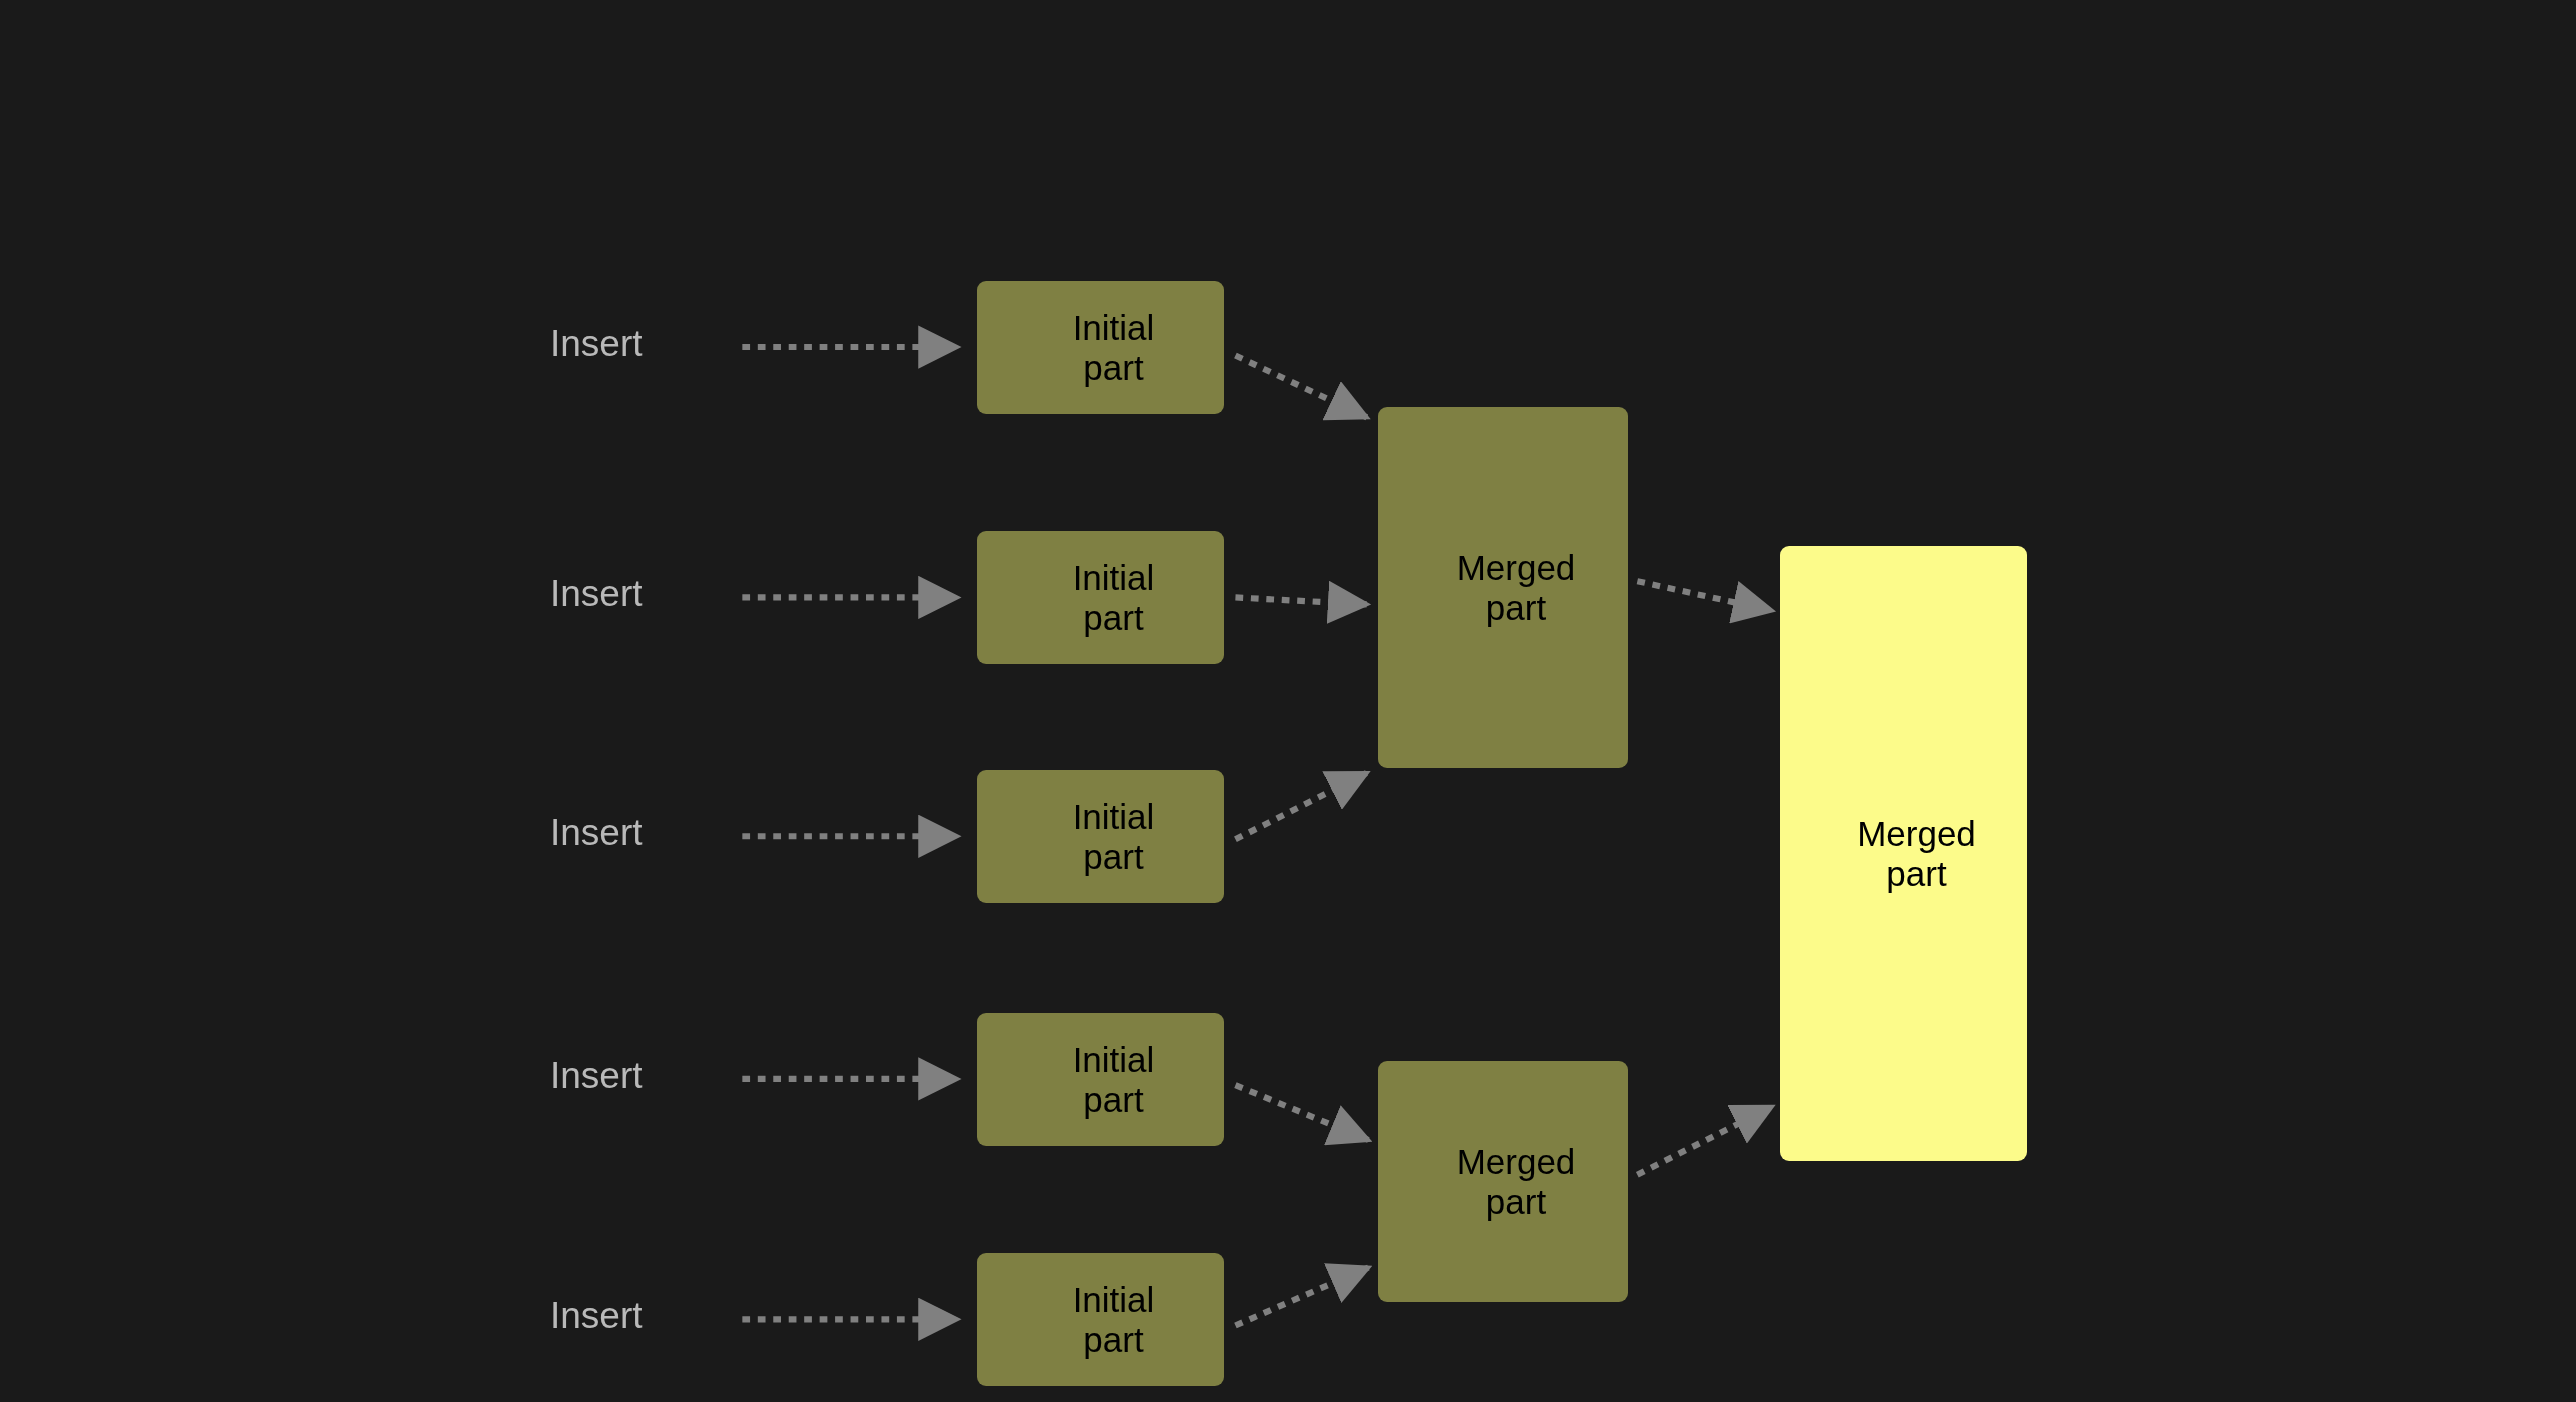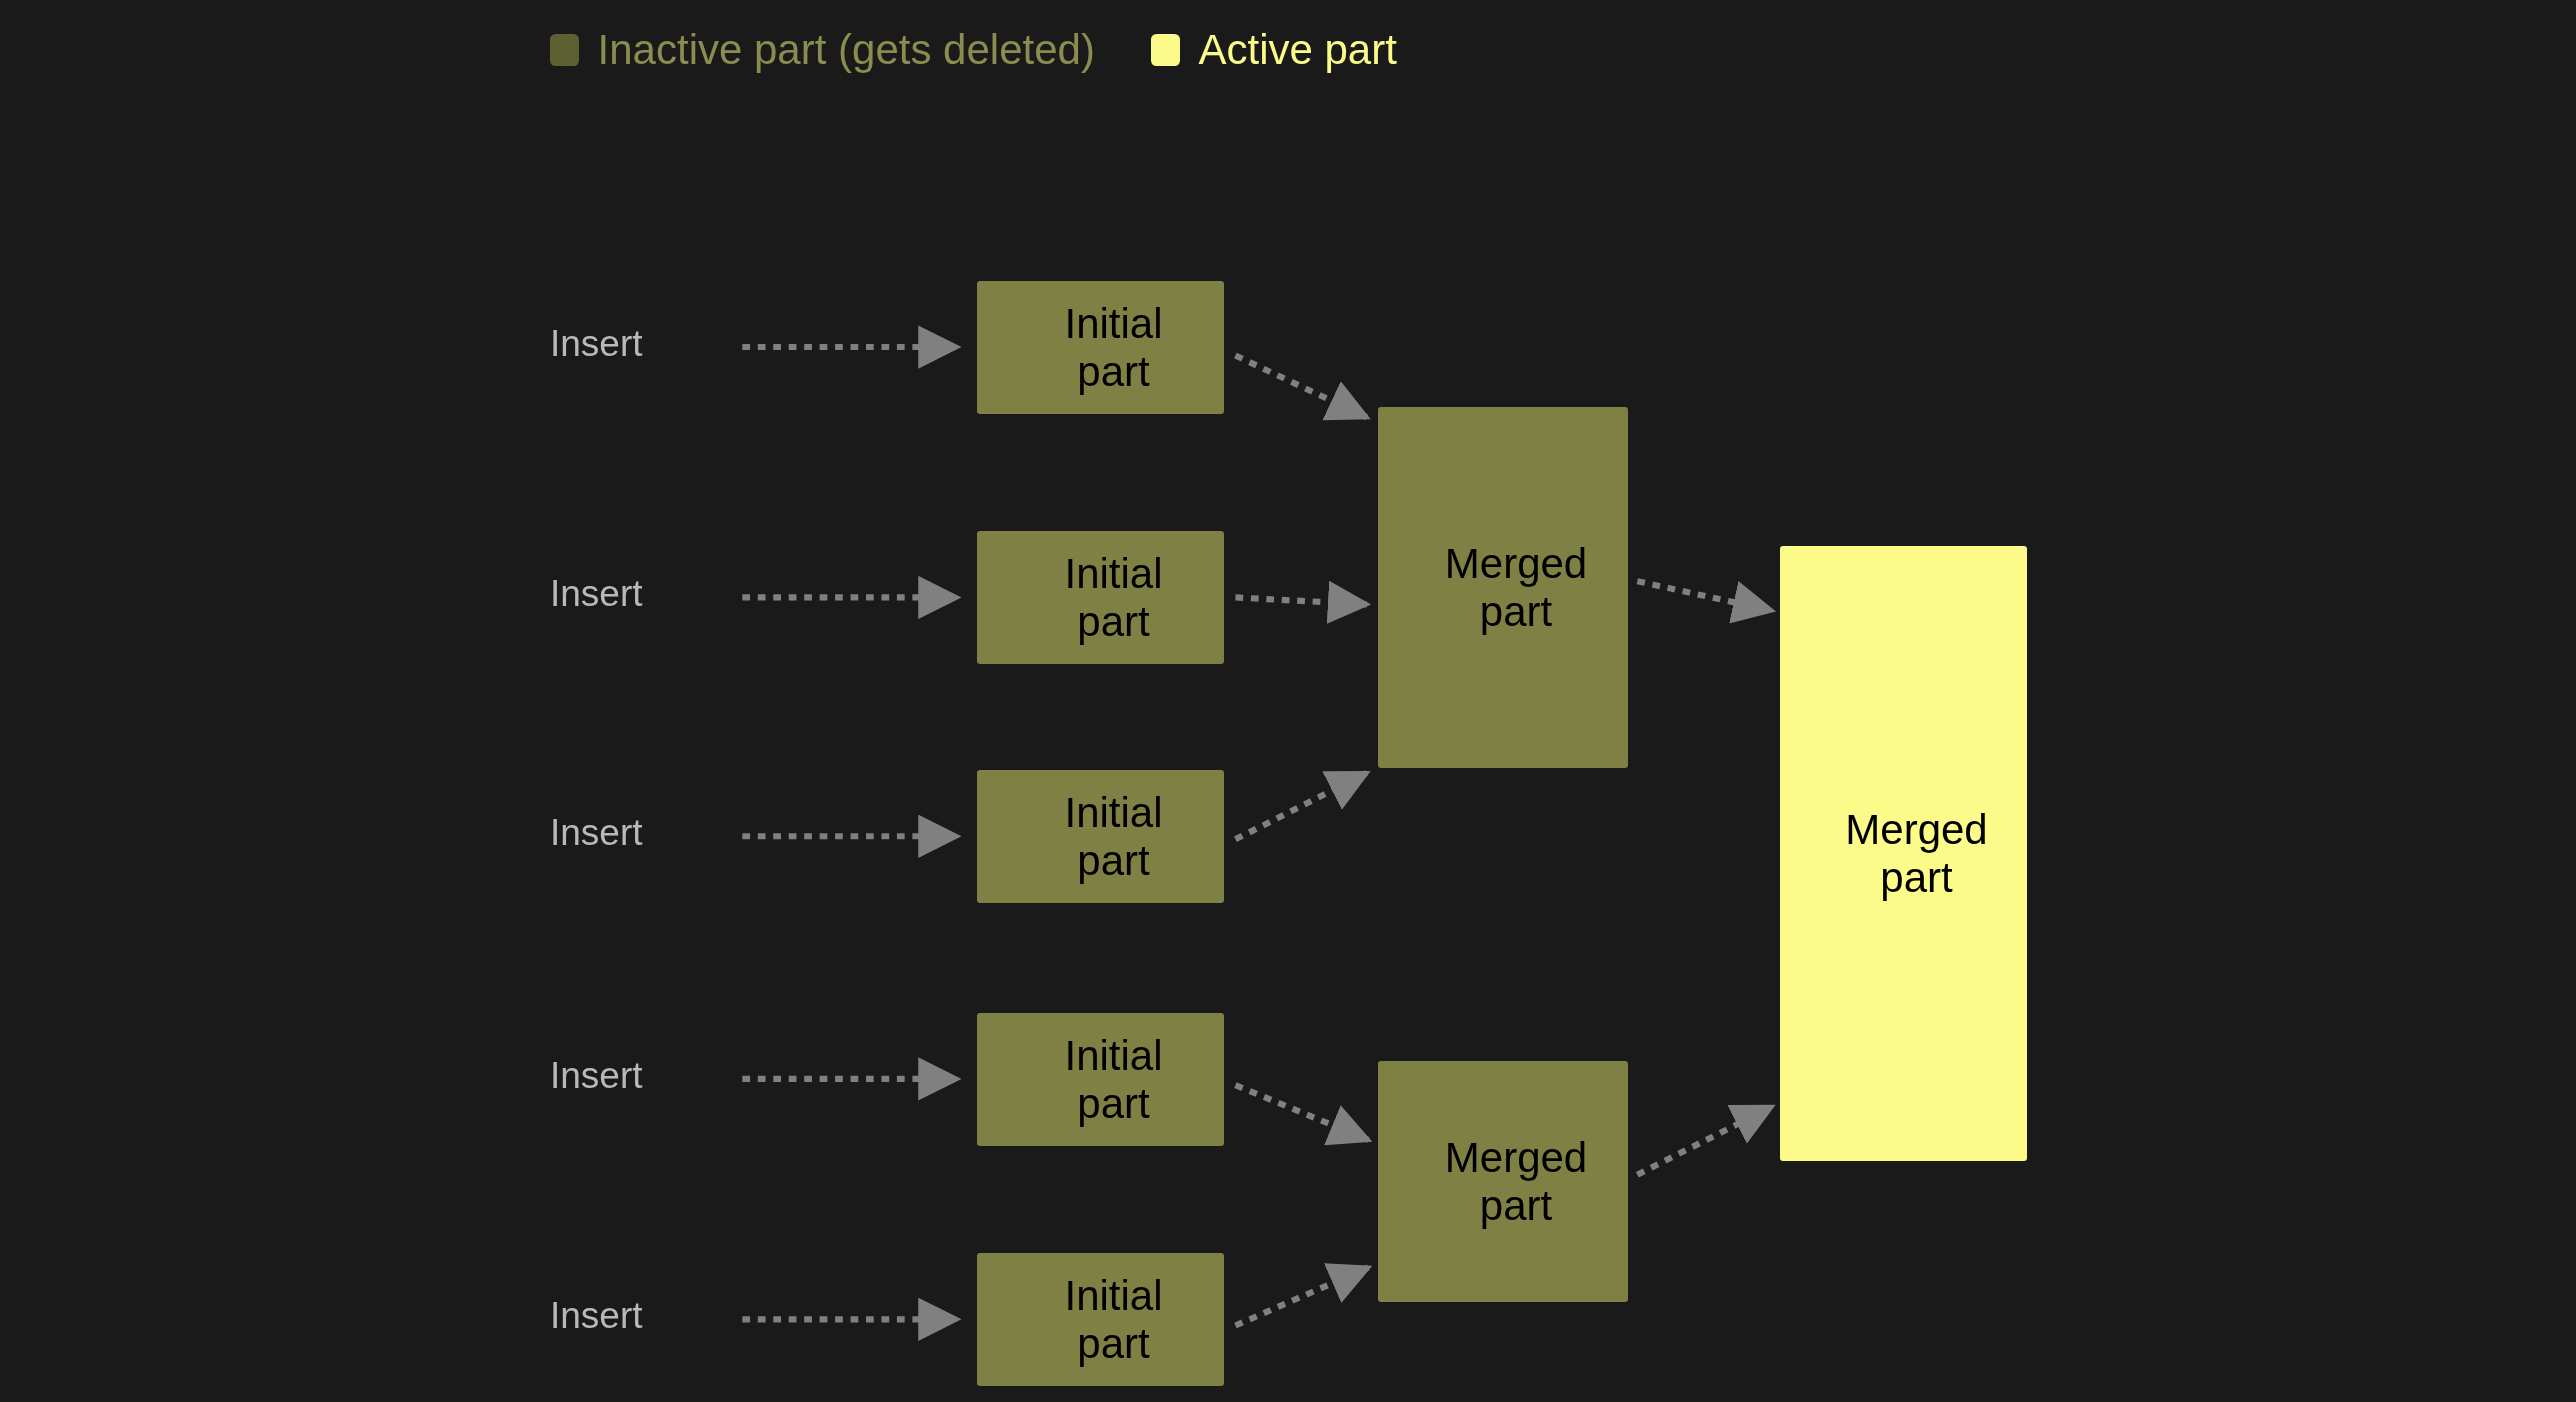--- a/index.html
+++ b/index.html
@@ -54,27 +54,27 @@
     left: 0; top: 0;
     width: 2576px;
     height: 1402px;
     pointer-events: none;
   }
 
   
   .node {
     position: absolute;
     box-sizing: border-box;
-    border-radius: 3px;
+    border-radius: 9px;
     display: flex;
     align-items: center;
     justify-content: center;
     text-align: center;
     color: #000000;
-    font-size: 42px;
+    font-size: 35px;
     line-height: 1.12;
     letter-spacing: 0px;
     padding-left: 26px;
   }
   .node.inactive { background: #7f8043; }
   .node.active   { background: #fcfb8a; }
   .node .node-label { display: block; padding: 0 4.6px; }
 
   .insert-label {
     position: absolute;
@@ -82,31 +82,20 @@
     font-size: 37px;
     line-height: 1;
     white-space: nowrap;
   }
 </style>
 </head>
 <body>
 
 <div id="stage">
 
-  <div id="legend">
-    <div class="legend-entry">
-      <span class="legend-swatch inactive"></span>
-      <span class="legend-label inactive">Inactive part (gets deleted)</span>
-    </div>
-    <span class="legend-gap"></span>
-    <div class="legend-entry">
-      <span class="legend-swatch active"></span>
-      <span class="legend-label active">Active part</span>
-    </div>
-  </div>
 
   <svg id="edges" viewBox="0 0 3332 1814" width="2576" height="1402">
     <defs>
       <marker id="arrowhead" viewBox="0 0 10 10" refX="9" refY="5" markerWidth="7" markerHeight="7" orient="auto-start-reverse" markerUnits="strokeWidth">
         <path d="M 0 0 L 10 5 L 0 10 z" fill="#808080"></path>
       </marker>
     </defs>
 
     <g stroke="#808080" stroke-width="8" stroke-dasharray="10 10" fill="none" marker-end="url(#arrowhead)" stroke-linecap="butt">
       <line x1="960" y1="449" x2="1238" y2="449"></line>

